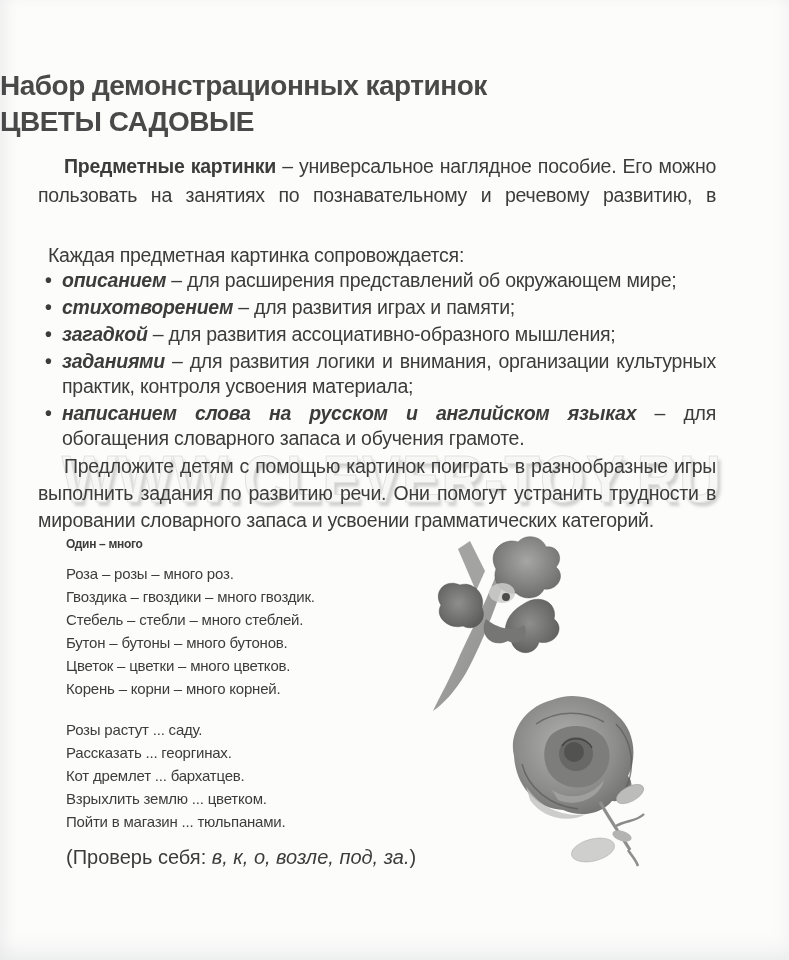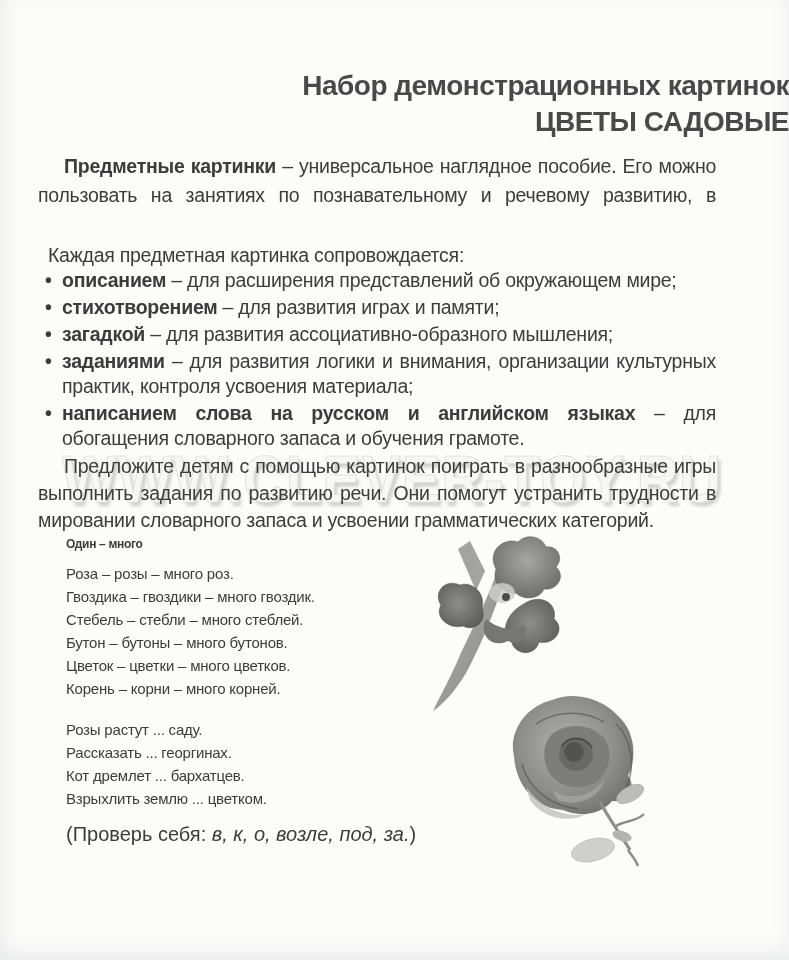--- a/index.html
+++ b/index.html
@@ -16,41 +16,41 @@
     text-align:center; z-index:1;
     font-size:58px; font-weight:bold; letter-spacing:1px;
     transform:scaleY(1.14); transform-origin:top center;
     color:#f7f7f5;
     -webkit-text-stroke:1px #e2e2df;
     text-shadow: 3px 4px 3px rgba(130,130,130,0.35), -1px -1px 1px rgba(255,255,255,0.9);
     user-select:none;
   }
   .title {
     position:absolute; top:68px; left:0; width:100%; z-index:2;
-    text-align:right; font-weight:bold; font-size:28px; line-height:36px;
+    text-align:left; font-weight:bold; font-size:28px; line-height:36px;
     color:#494949; letter-spacing:-0.5px;
   }
   .para { position:absolute; left:38px; width:678px; z-index:2; font-size:19.5px; letter-spacing:-0.25px; }
   .para .line {
     height:29px; line-height:29px; overflow:hidden;
     text-align:justify; text-align-last:justify;
   }
   .para .line.first { text-indent:26px; }
   .para .line.last { text-align-last:left; }
   .p1 { top:152px; }
   .p2 { top:453px; }
   .p2 .line { height:27px; line-height:27px; }
   .kazh {
     position:absolute; left:38px; top:241px; width:678px; z-index:2;
     font-size:19.5px; line-height:29px; text-indent:10px; letter-spacing:-0.25px;
   }
   .bullets { position:absolute; left:38px; top:268px; width:678px; z-index:2; font-size:19.5px; letter-spacing:-0.25px; }
   .bullet { position:relative; padding-left:24px; line-height:25px; margin-bottom:2px; text-align:justify; }
   .bullet .dot { position:absolute; left:7px; top:0; font-weight:bold; }
-  .bullet b { font-weight:bold; }
+  .bullet b { font-weight:bold;font-style:italic; }
   .section { position:absolute; left:66px; z-index:2; width:400px; }
   .section .heading { font-weight:bold; font-size:12px; line-height:24px; letter-spacing:-0.3px; }
   .section .items { margin-top:6px; font-size:15px; line-height:23px; letter-spacing:-0.2px; }
   .one-many { top:532px; }
   .preposition { top:712px; }
   .check-line { margin-top:12px; font-size:20px; line-height:24px; }
   .check-line i { font-style:italic; }
   .art { position:absolute; z-index:2; }
   .iris-art { left:428px; top:533px; }
   .rose-art { left:500px; top:692px; }
@@ -164,19 +164,20 @@
       <div>Корень – корни – много корней.</div>
     </div>
   </div>
 
   <div class="section preposition">
     <div class="items">
       <div>Розы растут ... саду.</div>
       <div>Рассказать ... георгинах.</div>
       <div>Кот дремлет ... бархатцев.</div>
       <div>Взрыхлить землю ... цветком.</div>
+      <div>Пойти в магазин ... тюльпанами.</div>
     </div>
     <div class="check-line">
       <span>(Проверь себя: </span><i>в, к, о, возле, под, за.</i><span>)</span>
     </div>
   </div>
 
 </div>
 
 </body></html>

